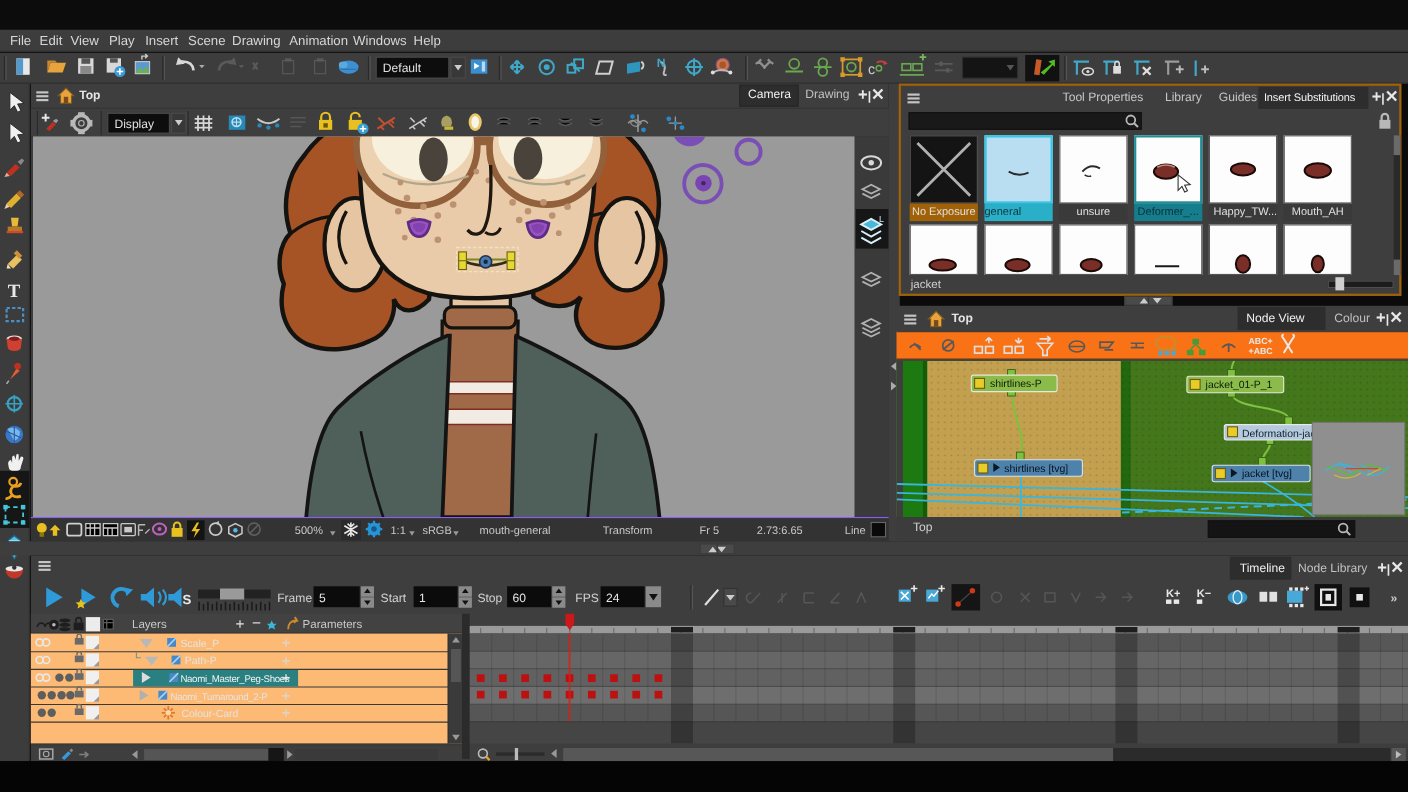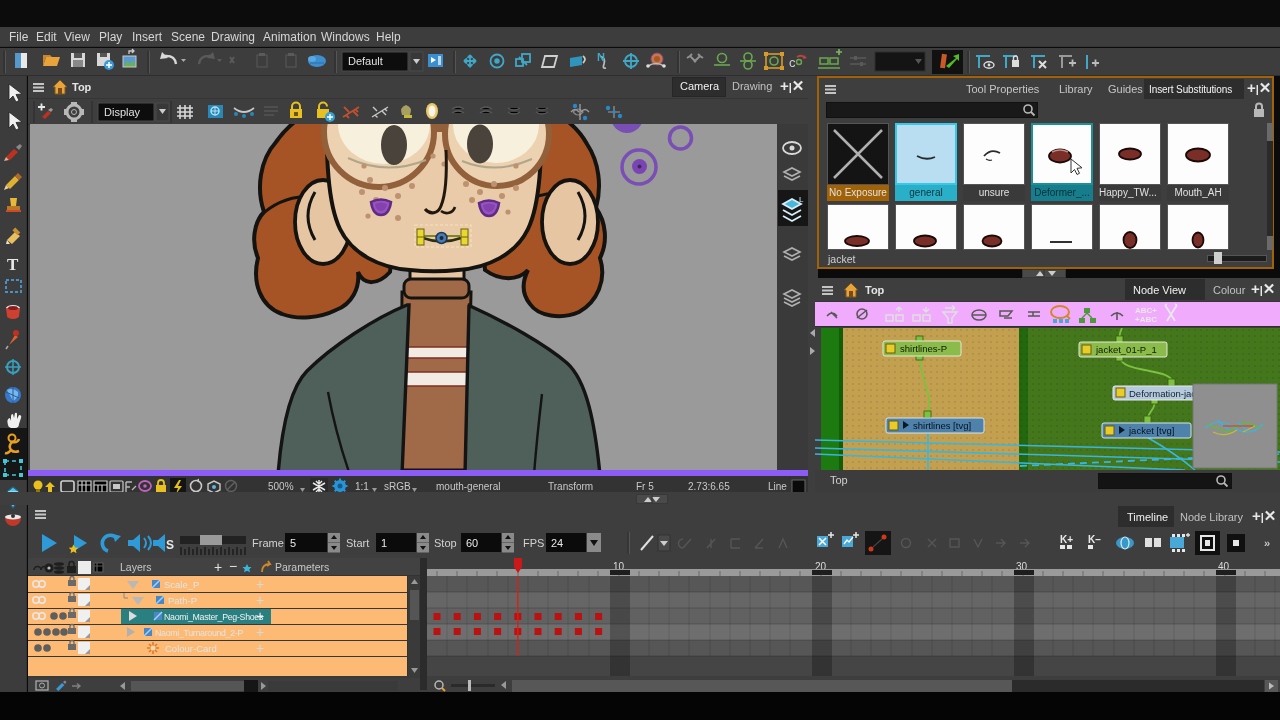--- a/index.html
+++ b/index.html
@@ -442,21 +442,21 @@
    <text x="22" y="78" fill="#c8e8f8" font-size="8">L</text>
    <g stroke="#b0b0b0" stroke-width="1.6" fill="none">
           <path d="M7 128 l8 -4 l8 4 l-8 4 z M7 132 l8 4 l8 -4"></path>
         </g>
    <g stroke="#b0b0b0" stroke-width="1.6" fill="none">
           <path d="M7 170 l8 -4 l8 4 l-8 4 z M7 174 l8 4 l8 -4 M7 178 l8 4 l8 -4"></path>
         </g>
   </svg>
  </div>
 
- <div class="abs" style="left:0;top:394px;width:780px;height:22px;background:#333333;border-top:6px solid #8b5cf6">
+ <div class="abs" style="left:0;top:394px;width:780px;height:22px;background:#333333;border-top:1px solid #8b5cf6">
   <svg width="780" height="22" style="position:absolute;left:0;top:0">
    <circle cx="10" cy="9" r="4.5" fill="#e8c020"></circle>
         <rect x="8" y="13" width="4" height="4" fill="#907808"></rect>
    <path d="M22 6 l5 5 h-3 v5 h-4 v-5 h-3 z" fill="#e8c020"></path>
    <rect x="33" y="5" width="13" height="11" rx="2" fill="none" stroke="#d0d0d0" stroke-width="1.6"></rect>
    <g stroke="#c8c8c8" stroke-width="1.2">
           <path d="M50 5 h13 v11 h-13 z M50 9 h13 M54 5 v11 M58 5 v11"></path>
         </g>
    <g stroke="#c8c8c8" stroke-width="1.2">
           <path d="M66 5 h13 v11 h-13 z M66 9 h13 M70 9 v7 M74 9 v7"></path>
@@ -533,36 +533,36 @@
       <path d="M4 7 v-2.5 a3 3 0 0 1 6 0 v2.5" stroke="#b8b8b8" stroke-width="2" fill="none"></path>
     </svg>
 
  <div class="abs" style="left:8px;top:45px;width:62px;height:62px;background:#141414;border:1px solid #555"><svg width="60" height="60">
         <path d="M6 6 L54 54 M54 6 L6 54" stroke="#b0b0b0" stroke-width="2.5"></path>
       </svg></div>
  <div class="abs" style="left:8px;top:107px;width:62px;height:16px;background:#a16207;color:#e0e0e0;font-size:10px;text-align:center;line-height:16px">No Exposure</div>
  <div class="abs" style="left:76px;top:45px;width:62px;height:62px;background:#b9ddf1;border:2px solid #35c8e8"><svg width="58" height="58">
         <path d="M20 31 Q29 36 38 32" stroke="#2a2a2a" stroke-width="1.8" fill="none"></path>
       </svg></div>
- <div class="abs" style="left:76px;top:107px;width:62px;height:16px;background:#2aafc8;color:#11343c;font-size:10px;text-align:center;line-height:16px">general</div>
+ <div class="abs" style="left:76px;top:107px;width:62px;height:16px;background:#2aafc8;color:#11343c;font-size:10px;text-align:left;line-height:16px">general</div>
  <div class="abs" style="left:144px;top:45px;width:62px;height:62px;background:#fdfdfd;border:1px solid #555"><svg width="60" height="60">
         <path d="M20 32 Q27 24 36 29" stroke="#2a2a2a" stroke-width="1.8" fill="none"></path>
         <path d="M22 35 q3 2 6 1" stroke="#2a2a2a" stroke-width="1.2" fill="none"></path>
       </svg></div>
  <div class="abs" style="left:144px;top:107px;width:62px;height:16px;background:#3a3a3a;color:#e0e0e0;font-size:10px;text-align:center;line-height:16px">unsure</div>
  <div class="abs" style="left:212px;top:45px;width:62px;height:62px;background:#fdfdfd;border:2px solid #1e8f96"><svg width="58" height="58">
         <ellipse cx="27" cy="31" rx="11" ry="6.5" fill="#7a2e28" stroke="#1a0a08" stroke-width="1.8"></ellipse>
         <path d="M19 27 q8 -4 16 0" stroke="#c88a80" stroke-width="1.5" fill="none"></path>
         <path d="M38 34 l0 14 l3.5 -3.5 l2.5 5 l2.5 -1.2 l-2.5 -5 l5 -0.5 z" fill="#fff" stroke="#333" stroke-width="1"></path>
       </svg></div>
  <div class="abs" style="left:212px;top:107px;width:62px;height:16px;background:#157d8c;color:#0c3038;font-size:10px;text-align:center;line-height:16px">Deformer_...</div>
  <div class="abs" style="left:280px;top:45px;width:62px;height:62px;background:#fdfdfd;border:1px solid #555"><svg width="60" height="60">
         <ellipse cx="30" cy="30" rx="11" ry="5.5" fill="#7a2e28" stroke="#1a0a08" stroke-width="1.8"></ellipse>
       </svg></div>
- <div class="abs" style="left:280px;top:107px;width:62px;height:16px;background:#3a3a3a;color:#e0e0e0;font-size:10px;text-align:left;line-height:16px">Happy_TW...</div>
+ <div class="abs" style="left:280px;top:107px;width:62px;height:16px;background:#3a3a3a;color:#e0e0e0;font-size:10px;text-align:right;line-height:16px">Happy_TW...</div>
  <div class="abs" style="left:348px;top:45px;width:62px;height:62px;background:#fdfdfd;border:1px solid #555"><svg width="60" height="60">
         <ellipse cx="30" cy="31" rx="12" ry="6.5" fill="#7a2e28" stroke="#1a0a08" stroke-width="1.8"></ellipse>
       </svg></div>
  <div class="abs" style="left:348px;top:107px;width:62px;height:16px;background:#3a3a3a;color:#e0e0e0;font-size:10px;text-align:center;line-height:16px">Mouth_AH</div>
 
  <div class="abs" style="left:8px;top:126px;width:62px;height:46px;background:#fdfdfd;border:1px solid #555"><svg width="60" height="46">
         <ellipse cx="29" cy="36" rx="12" ry="5" fill="#7a2e28" stroke="#1a0a08" stroke-width="1.8"></ellipse>
       </svg></div>
  <div class="abs" style="left:76px;top:126px;width:62px;height:46px;background:#fdfdfd;border:1px solid #555"><svg width="60" height="46">
         <ellipse cx="29" cy="36" rx="11" ry="5.5" fill="#7a2e28" stroke="#1a0a08" stroke-width="1.8"></ellipse>
@@ -604,21 +604,21 @@
       <path d="M3 9 L10 2 L17 9 L15 9 L15 16 L5 16 L5 9 Z" fill="#e8a33d" stroke="#7a5a20"></path>
       <rect x="8" y="10" width="4" height="6" fill="#7a4a18"></rect>
     </svg>
  <span class="abs t" style="left:50px;top:6px;font-weight:bold;color:#e4e4e4">Top</span>
  <div class="abs" style="left:96px;top:1px;width:200px;height:21px"></div>
  <div class="abs" style="left:310px;top:1px;width:80px;height:21px;background:#2d2d2d"></div>
  <span class="abs t" style="left:318px;top:6px;color:#f0f0f0">Node View</span>
  <span class="abs t" style="left:398px;top:6px;color:#c0c0c0">Colour</span>
  <span class="abs" style="left:436px;top:2px;color:#e8e8e8;font-size:15px;font-weight:bold">+<span style="font-size:11px">|</span>✕</span>
 
- <div class="abs" style="left:0;top:23px;width:465px;height:26px;background:#f0abfc;border-top:1px solid #353535;border-bottom:1px solid #2e2e2e">
+ <div class="abs" style="left:0;top:23px;width:465px;height:26px;background:#f97316;border-top:1px solid #353535;border-bottom:1px solid #2e2e2e">
  <svg width="465" height="25" style="position:absolute;left:0;top:0">
   <g stroke="#585858" stroke-width="1.6" fill="none">
    <path d="M12 14 q5 -6 10 0 M16 10 l6 6"></path>
    <circle cx="47" cy="12" r="5"></circle>
           <path d="M42 16 l10 -8"></path>
   </g>
   <g stroke="#e0e0e0" stroke-width="1.5" fill="none">
    <rect x="71" y="13" width="7" height="6"></rect>
           <rect x="81" y="13" width="7" height="6"></rect>
           <path d="M84 10 v-5 m0 0 l-3 3 m3 -3 l3 3"></path>
@@ -1002,26 +1002,20 @@
   <svg width="13" height="100">
         <path d="M3 8 l7 0 l-3.5 -5 z" fill="#999"></path>
         <path d="M3 92 l7 0 l-3.5 5 z" fill="#999"></path>
         <rect x="2" y="14" width="9" height="30" fill="#555"></rect>
       </svg>
  </div>
  <div class="abs" style="left:0;top:171px;width:392px;height:2px;background:#3a3a3a"></div>
 
  <div class="abs" style="left:392px;top:53px;width:7px;height:132px;background:#2b2b2b"></div>
 
- <div class="abs" style="left:399px;top:53px;width:853px;height:18px;background:#3e3e3e">
-  <span class="abs" style="left:186px;top:3px;color:#dcdcdc;font-size:10px">10</span>
-  <span class="abs" style="left:388px;top:3px;color:#dcdcdc;font-size:10px">20</span>
-  <span class="abs" style="left:589px;top:3px;color:#dcdcdc;font-size:10px">30</span>
-  <span class="abs" style="left:791px;top:3px;color:#dcdcdc;font-size:10px">40</span>
- </div>
  <div class="abs" style="left:399px;top:64px;width:853px;height:7px;background:#9a9a9a">
   <svg width="853" height="7" style="position:absolute;left:0;top:0">
    <g stroke="#6a6a6a" stroke-width="1">
     <line x1="10" y1="2" x2="10" y2="7"></line>
           <line x1="30" y1="2" x2="30" y2="7"></line>
           <line x1="50" y1="2" x2="50" y2="7"></line>
           <line x1="70" y1="2" x2="70" y2="7"></line>
           <line x1="91" y1="2" x2="91" y2="7"></line>
           <line x1="111" y1="2" x2="111" y2="7"></line>
           <line x1="131" y1="2" x2="131" y2="7"></line>

